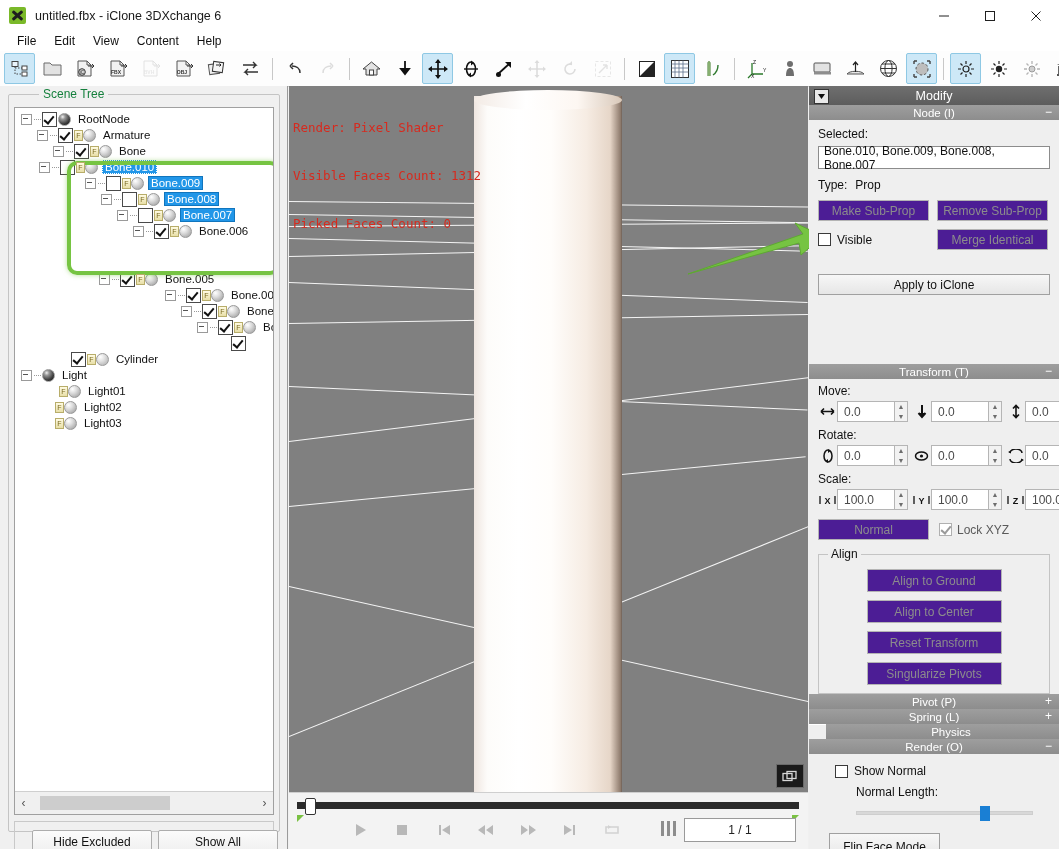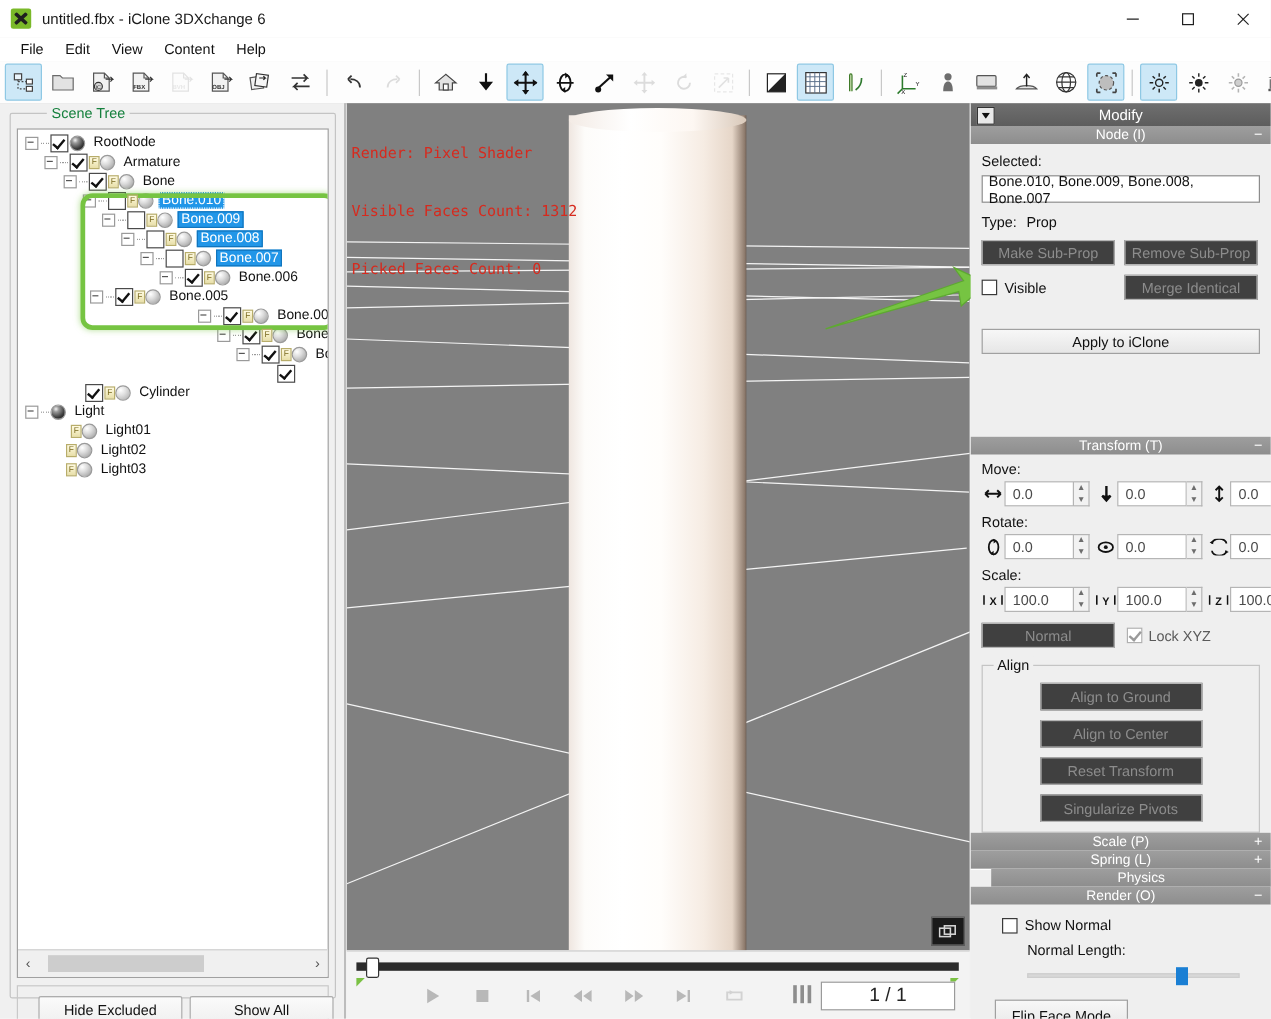--- a/index.html
+++ b/index.html
@@ -100,39 +100,39 @@
   
   .transport{position:absolute;left:289px;top:792px;width:519px;height:57px;background:#f3f3f3;
     border-top:1px solid #cfcfcf;box-sizing:border-box;}
   .tl-wrap{position:absolute;left:5px;top:4px;width:508px;height:18px;}
   .tl-track{position:absolute;left:3px;top:5px;width:502px;height:7px;background:#2b2b2b;}
   .tl-thumb{position:absolute;left:11px;top:1px;width:9px;height:15px;background:#fff;border:1px solid #333;border-radius:2px;}
   .tl-mark{position:absolute;top:18px;width:0;height:0;border-left:7px solid #7ac143;border-bottom:7px solid transparent;}
   .tp-btns{position:absolute;left:60px;top:26px;display:flex;align-items:center;gap:20px;}
   .tpb{width:22px;height:22px;display:flex;align-items:center;justify-content:center;}
   .frame-field{position:absolute;right:12px;top:25px;width:110px;height:22px;background:#fff;
-    border:1px solid #9a9a9a;display:flex;align-items:center;justify-content:center;font-size:16px;color:#222;}
+    border:1px solid #9a9a9a;display:flex;align-items:center;justify-content:center;font-size:12px;color:#222;}
   .bars{position:absolute;right:132px;top:28px;display:flex;gap:3px;}
   .bars i{display:block;width:3px;height:15px;background:#8d8d8d;}
 
   
   .rightpanel{position:absolute;left:809px;top:86px;width:250px;height:763px;background:#efefef;}
   .rp-title{position:absolute;left:0;top:0;width:250px;height:19px;
     background:linear-gradient(#6f6f6f,#5d5d5d);color:#fff;font-size:12.5px;
     display:flex;align-items:center;justify-content:center;}
   .rp-menu{position:absolute;left:5px;top:3px;width:13px;height:13px;background:#e9e9e9;border:1px solid #333;
     display:flex;align-items:center;justify-content:center;}
   .sec-head{height:15px;background:linear-gradient(#9e9e9e,#8d8d8d);color:#fff;font-size:11.5px;
     display:flex;align-items:center;justify-content:center;position:relative;border-bottom:1px solid #fff;}
   .sec-head .pm{position:absolute;right:7px;top:0;line-height:15px;font-size:12px;color:#fff;}
   .body{background:#efefef;padding:0 9px;box-sizing:border-box;}
   .lbl2{font-size:12px;color:#111;}
   .txtin{background:#fff;border:1px solid #8c8c8c;box-sizing:border-box;font-size:12px;color:#111;
     display:flex;align-items:center;padding-left:5px;}
-  .rbtn{background:#404040;border:1px solid #b4b4b4;color:#8c8c8c;font-size:12px;
+  .rbtn{background:#4c1d95;border:1px solid #b4b4b4;color:#8c8c8c;font-size:12px;
     display:flex;align-items:center;justify-content:center;box-sizing:border-box;}
   .rbtn.en{background:linear-gradient(#f7f7f7,#e6e6e6);border:1px solid #a0a0a0;color:#111;}
   .chk{width:13px;height:13px;border:1px solid #3a3a3a;background:#fff;display:inline-block;
     vertical-align:middle;box-sizing:border-box;position:relative;}
   .chk.gr{border-color:#b0b0b0;}
   .chk.ck:after{content:"";position:absolute;left:3px;top:0px;width:4px;height:8px;
     border:solid #9a9a9a;border-width:0 2px 2px 0;transform:rotate(40deg);}
   .spin{width:40px;height:21px;display:flex;flex-direction:column;justify-content:center;
     border:1px solid #b5b5b5;border-left:none;box-sizing:border-box;background:#f2f2f2;}
   .spin i{flex:1;display:flex;align-items:center;justify-content:center;font-size:7px;color:#6d6d6d;line-height:1;}
@@ -415,21 +415,21 @@
               <span class="lbl">Armature</span>
             </div>
             <div class="trow" style="padding-left: 38px;">
               <span class="expander"></span>
               <span class="dots"></span>
               <span class="cbx ck"></span>
               <span class="ftag">F</span>
               <span class="sphere" style="margin-left: 5px;"></span>
               <span class="lbl">Bone</span>
             </div>
-            <div class="trow" style="padding-left: 54px;">
+            <div class="trow" style="padding-left: 24px;">
               <span class="expander"></span>
               <span class="dots"></span>
               <span class="cbx"></span>
               <span class="ftag">F</span>
               <span class="sphere" style="margin-left: 5px;"></span>
               <span class="lbl selfirst">Bone.010</span>
             </div>
             <div class="trow" style="padding-left: 70px;">
               <span class="expander"></span>
               <span class="dots"></span>
@@ -455,21 +455,21 @@
               <span class="lbl sel">Bone.007</span>
             </div>
             <div class="trow" style="padding-left: 118px;">
               <span class="expander"></span>
               <span class="dots"></span>
               <span class="cbx ck"></span>
               <span class="ftag">F</span>
               <span class="sphere" style="margin-left: 5px;"></span>
               <span class="lbl">Bone.006</span>
             </div>
-            <div class="trow" style="padding-left: 60px;">
+            <div class="trow" style="padding-left: 84px; margin-top: 32px;">
               <span class="expander"></span>
               <span class="dots"></span>
               <span class="cbx ck"></span>
               <span class="ftag">F</span>
               <span class="sphere" style="margin-left: 5px;"></span>
               <span class="lbl">Bone.005</span>
             </div>
             <div class="trow" style="padding-left: 150px;">
               <span class="expander"></span>
               <span class="dots"></span>
@@ -812,21 +812,21 @@
       <div class="alignbox" style="margin-top:14px;height:140px;padding-top:10px;">
         <div class="gl">Align</div>
         <div class="rbtn" style="margin:4px auto 0;width:135px;height:23px;">Align to Ground</div>
         <div class="rbtn" style="margin:8px auto 0;width:135px;height:23px;">Align to Center</div>
         <div class="rbtn" style="margin:8px auto 0;width:135px;height:23px;">Reset Transform</div>
         <div class="rbtn" style="margin:8px auto 0;width:135px;height:23px;">Singularize Pivots</div>
       </div>
     </div>
 
     <div class="sec-head" style="position:absolute;left:0;top:608px;width:250px;">
-      <span>Scale (P)</span>
+      <span>Pivot (P)</span>
       <span class="pm">+</span>
     </div>
     <div class="sec-head" style="position:absolute;left:0;top:623px;width:250px;">
       <span>Spring (L)</span>
       <span class="pm">+</span>
     </div>
     <div class="sec-head" style="position:absolute;left:17px;top:638px;width:250px;">
       <span>Physics</span>
       <span class="pm">+</span>
     </div>

